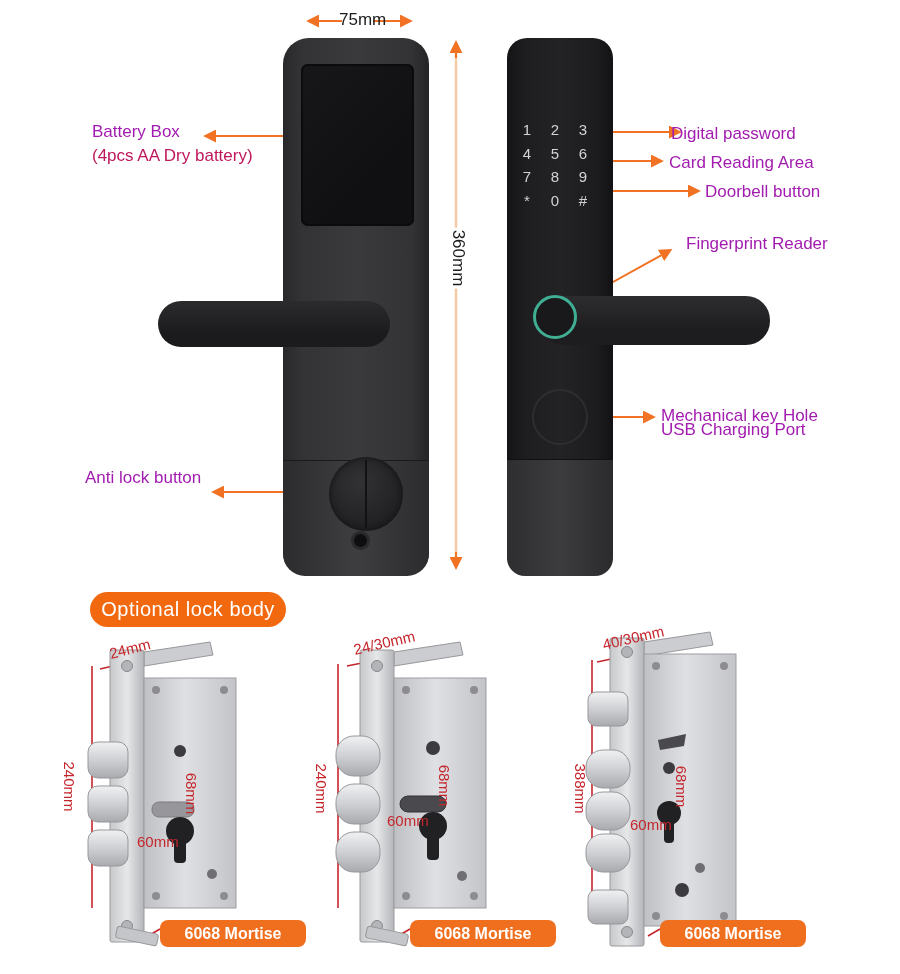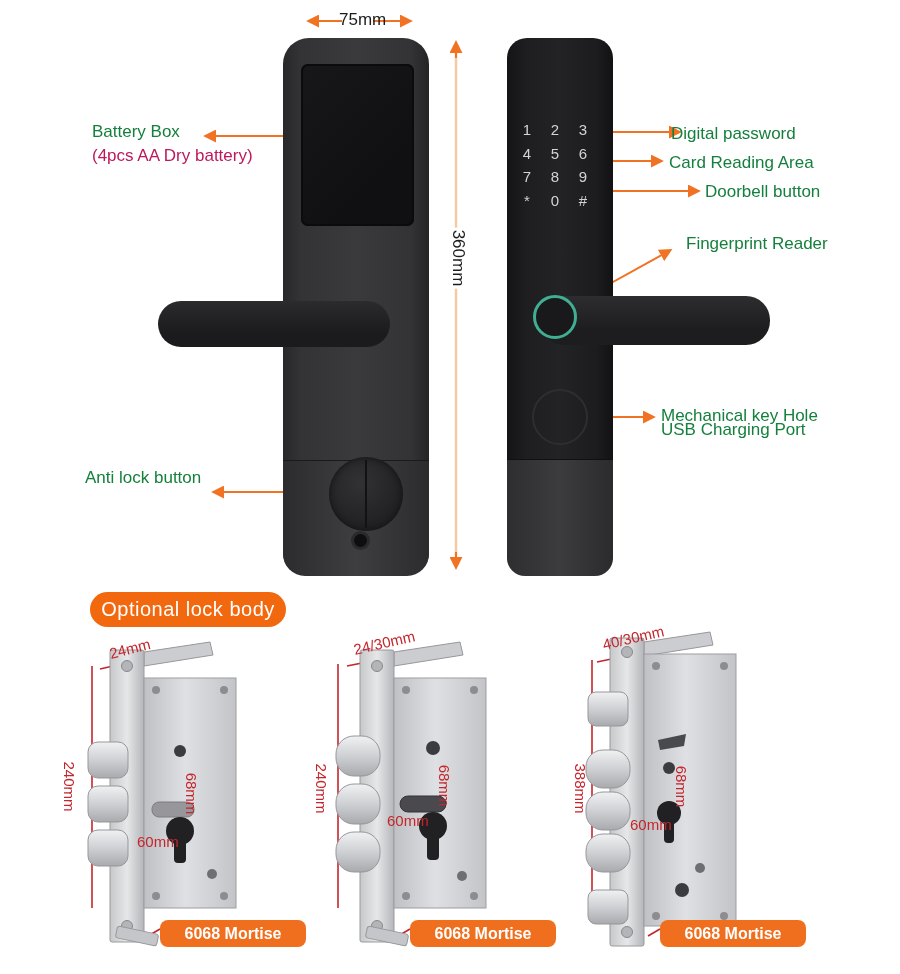--- a/index.html
+++ b/index.html
@@ -1,20 +1,20 @@
 <!DOCTYPE html>
 <html><head>
 <meta charset="utf-8">
 <style>
   html,body{margin:0;padding:0;background:#fff;}
   body{font-family:"Liberation Sans", sans-serif;}
   .canvas{position:relative;width:900px;height:974px;background:#fff;overflow:hidden;}
 
   
-  .callout{position:absolute;font-size:17px;color:#15803d;white-space:nowrap;line-height:1.2;}
+  .callout{position:absolute;font-size:17px;color:#a21caf;white-space:nowrap;line-height:1.2;}
   .callout.orange{color:#be185d;}
   .red-dim{position:absolute;font-size:15px;color:#c5262c;white-space:nowrap;line-height:1;}
   .rot90{transform:rotate(90deg);}
   .dim-label{position:absolute;font-size:17px;color:#1c1c1c;white-space:nowrap;}
   .dim-label.v{background:#fff;padding:1px 2px;}
 
   
   .lockback-body{position:absolute;left:283px;top:38px;width:146px;height:537px;
     border-radius:26px 26px 22px 22px;
     background:linear-gradient(90deg,#28282b 0%,#333336 12%,#3a3a3d 50%,#333336 88%,#242427 100%);}

